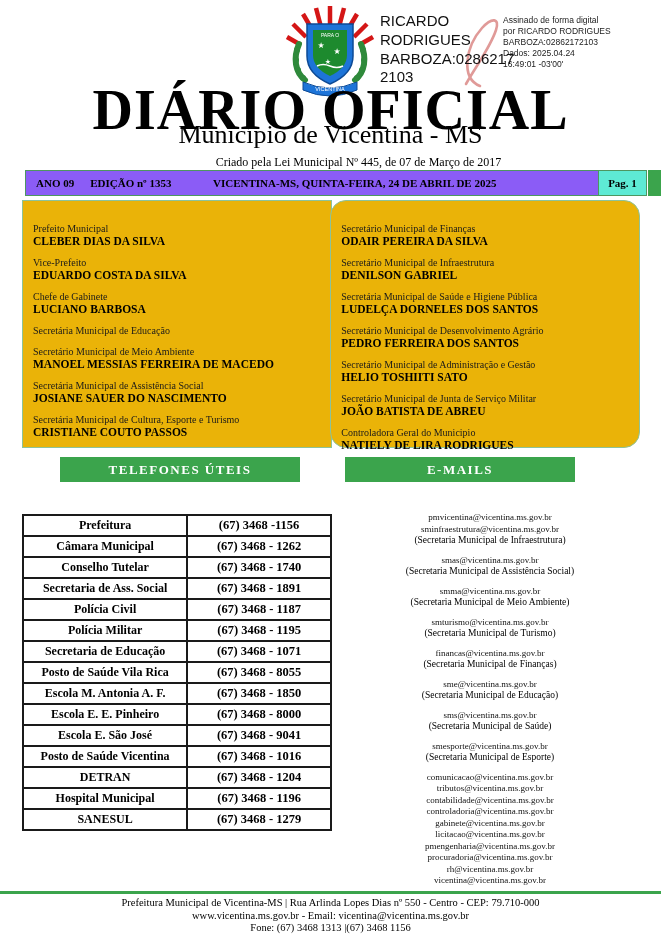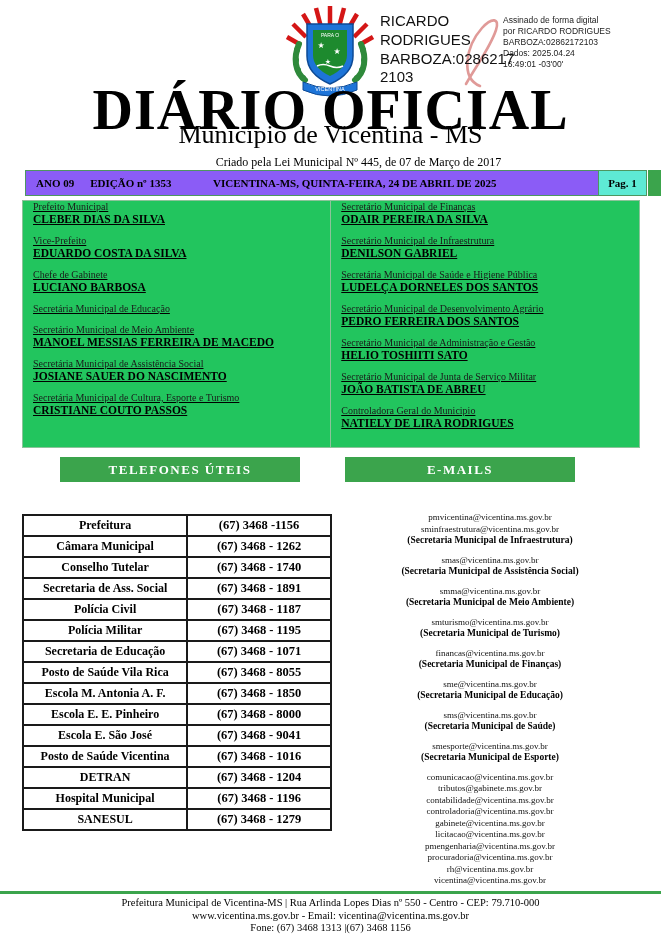--- a/index.html
+++ b/index.html
@@ -52,23 +52,23 @@
     font-weight:bold; font-size:11px; background:#5eead4;
   }
   .green-chip{width:13px; background:#3BA44C; margin-left:1px;}
   
   .officials{
     position:absolute; left:22px; top:200px; width:618px; height:248px;
     display:flex;
   }
   .off-box{
     flex:1; border:1.5px solid #8cc39a; box-sizing:border-box;
-    padding:0 10px 0 10px; background:#22c55e;text-decoration:underline;
-  }
-  .off-box + .off-box{margin-left:-1.5px;}
+    padding:22px 10px 0 10px; background:#eab308;
+  }
+  .off-box + .off-box{margin-left:-1.5px;border-radius:16px;}
   .official{margin-bottom:9px;}
   .official .role{font-size:10px; line-height:12px; color:#1a1a1a;}
   .official .oname{font-size:11.5px; line-height:13px; font-weight:bold;}
   
   .sec-header{
     position:absolute; height:25px; background:#3BA44C; color:#fff;
     font-weight:bold; font-size:13px; letter-spacing:1.5px;
     display:flex; align-items:center; justify-content:center;
   }
   .sec-header.tel{left:60px; top:457px; width:240px;}
@@ -83,21 +83,21 @@
     font-size:12px; height:19px; padding:0 2px;
   }
   .phone-table td.name-cell{width:165px;}
   .phone-table td.phone-cell{width:145px; font-size:12.5px;}
   
   .emails{
     position:absolute; left:340px; top:512px; width:300px; text-align:center;
   }
   .email-group{margin-bottom:8px;}
   .email-line{font-size:9px; line-height:11.5px; color:#111;}
-  .email-label{font-size:9.5px; line-height:11.5px; font-weight:bold;}
+  .email-label{font-size:9.5px; line-height:11.5px; font-weight:normal;}
   
   .footer-rule{
     position:absolute; left:0; top:891px; width:661px; height:2.5px; background:#3BA44C;
   }
   .footer-text{
     position:absolute; left:0; top:897px; width:100%; text-align:center;
     font-size:10.5px; line-height:12.5px;
   }
 </style>
 </head>
@@ -328,21 +328,21 @@
       <div class="email-group">
         <div class="email-line">sms@vicentina.ms.gov.br</div>
         <div class="email-label">(Secretaria Municipal de Saúde)</div>
       </div>
       <div class="email-group">
         <div class="email-line">smesporte@vicentina.ms.gov.br</div>
         <div class="email-label">(Secretaria Municipal de Esporte)</div>
       </div>
       <div class="email-group">
         <div class="email-line">comunicacao@vicentina.ms.gov.br</div>
-        <div class="email-line">tributos@gabinete.ms.gov.br</div>
+        <div class="email-line">tributos@vicentina.ms.gov.br</div>
         <div class="email-line">contabilidade@vicentina.ms.gov.br</div>
         <div class="email-line">controladoria@vicentina.ms.gov.br</div>
         <div class="email-line">gabinete@vicentina.ms.gov.br</div>
         <div class="email-line">licitacao@vicentina.ms.gov.br</div>
         <div class="email-line">pmengenharia@vicentina.ms.gov.br</div>
         <div class="email-line">procuradoria@vicentina.ms.gov.br</div>
         <div class="email-line">rh@vicentina.ms.gov.br</div>
         <div class="email-line">vicentina@vicentina.ms.gov.br</div>
       </div>
     </div>

